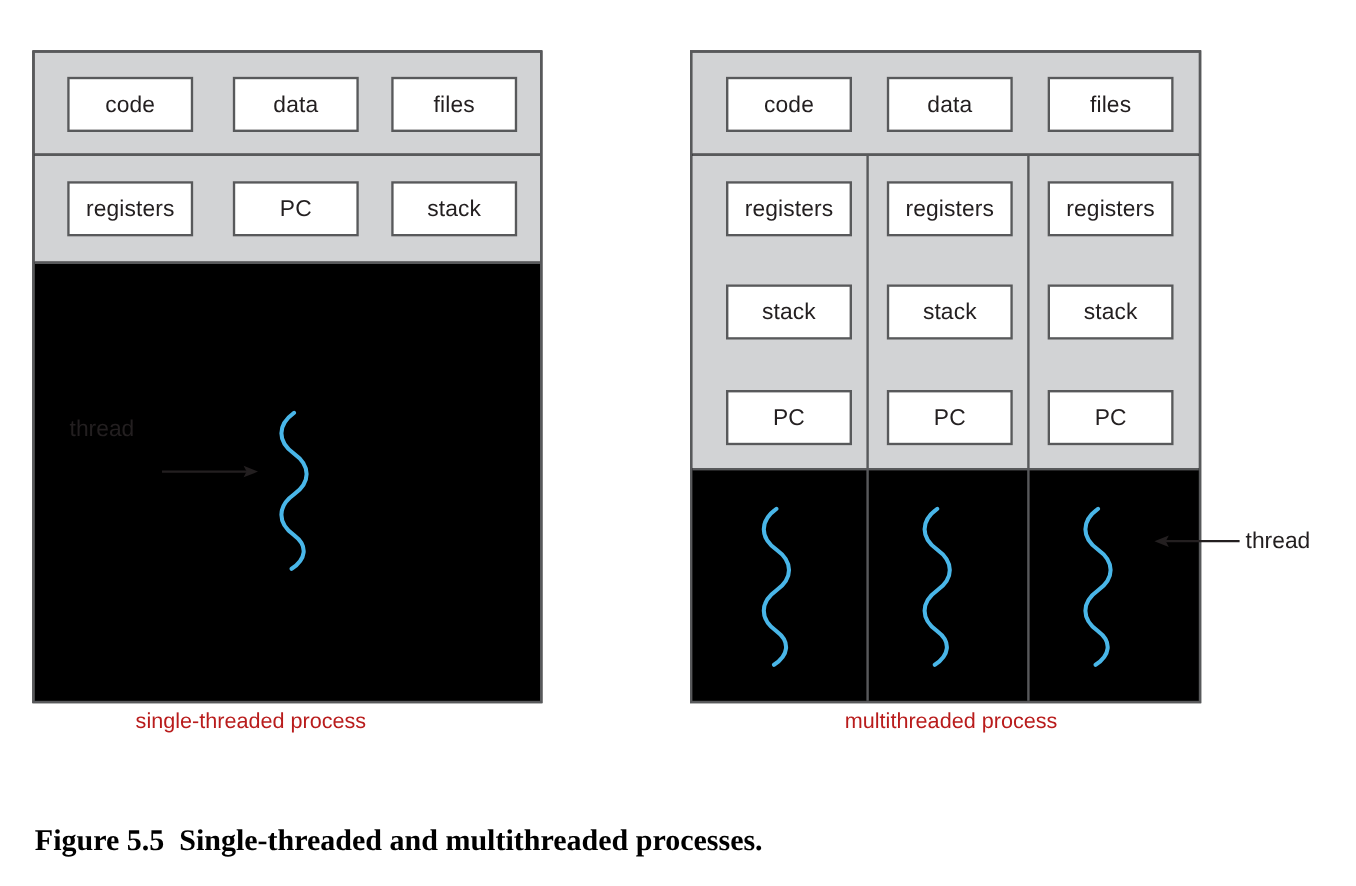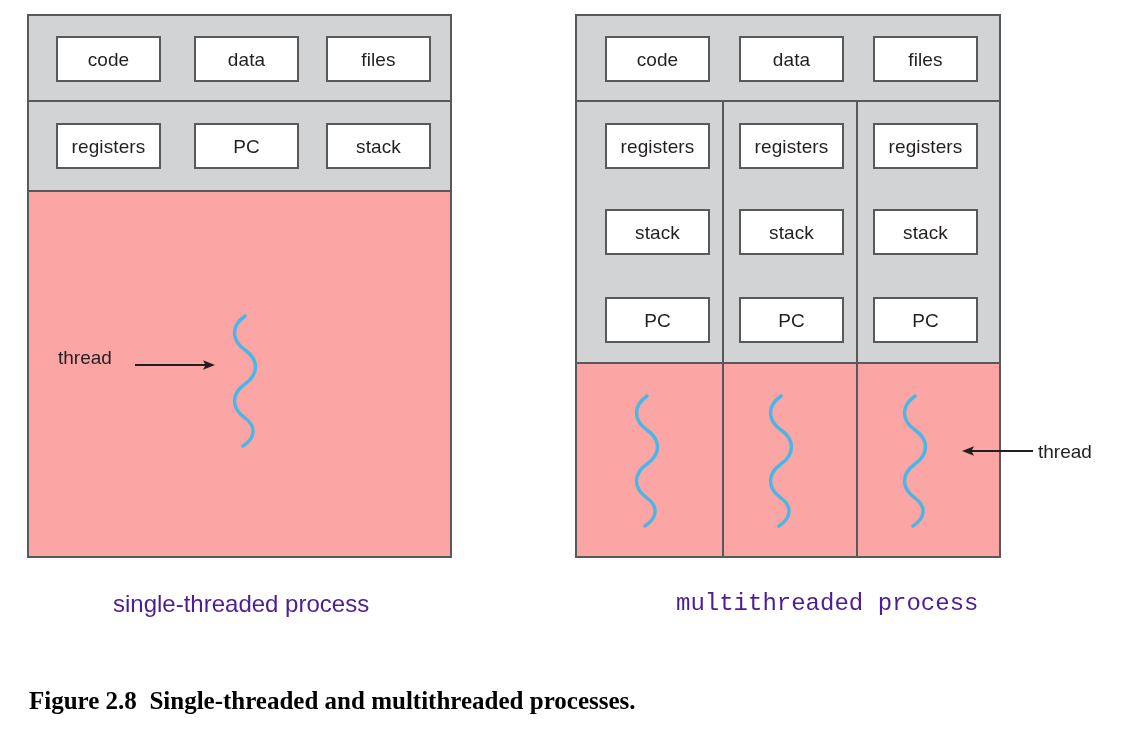--- a/index.html
+++ b/index.html
@@ -14,21 +14,22 @@
     overflow: hidden;
     font-family: "Liberation Sans", sans-serif;
     color: #231f20;
   }
 
   
   .proc-frame {
     position: absolute;
     box-sizing: border-box;
     border: 2px solid #58595b;
-    background: #fca5a5;
+    background: #000000;
+    margin-top: 28px;
   }
   .gray-band {
     position: absolute;
     box-sizing: border-box;
     background: #d2d3d5;
   }
   .cell-box {
     position: absolute;
     box-sizing: border-box;
     background: #ffffff;
@@ -59,24 +60,24 @@
   }
   .plain-label {
     position: absolute;
     font-size: 19px;
     line-height: 1;
     white-space: nowrap;
     color: #231f20;
   }
   .caption-label {
     position: absolute;
-    font-size: 24px;
-    line-height: 1;
-    white-space: nowrap;
-    color: #4c1d95;
+    font-size: 18px;
+    line-height: 1;
+    white-space: nowrap;
+    color: #b91c1c;
   }
   .figure-caption {
     position: absolute;
     white-space: nowrap;
     font-family: "Liberation Serif", serif;
     font-size: 25px;
     line-height: 1;
     color: #000000;
   }
   .figure-caption .fig-num {
@@ -194,17 +195,17 @@
   </svg>
 </div>
 
 <svg class="arrow-svg" style="left:961px; top:438px;" width="72" height="26" viewBox="0 0 72 26">
   <line x1="10" y1="13" x2="72" y2="13" stroke="#231f20" stroke-width="1.8"></line>
   <path d="M 1 13 L 13 8.2 L 10.5 13 L 13 17.8 Z" fill="#231f20"></path>
 </svg>
 
 <div class="plain-label" style="left:1038px; top:442px;">thread</div>
 
-<div class="caption-label" style="left:676px; top:592px;font-family:Liberation Mono, monospace;">multithreaded process</div>
+<div class="caption-label" style="left:704px; top:592px;">multithreaded process</div>
 
 <div class="figure-caption" style="left:29px; top:688px;">
-  <span class="fig-num">Figure 2.8</span><span>&nbsp;&nbsp;</span><span class="fig-text">Single-threaded and multithreaded processes.</span>
+  <span class="fig-num">Figure 5.5</span><span>&nbsp;&nbsp;</span><span class="fig-text">Single-threaded and multithreaded processes.</span>
 </div>
 
 </body></html>

